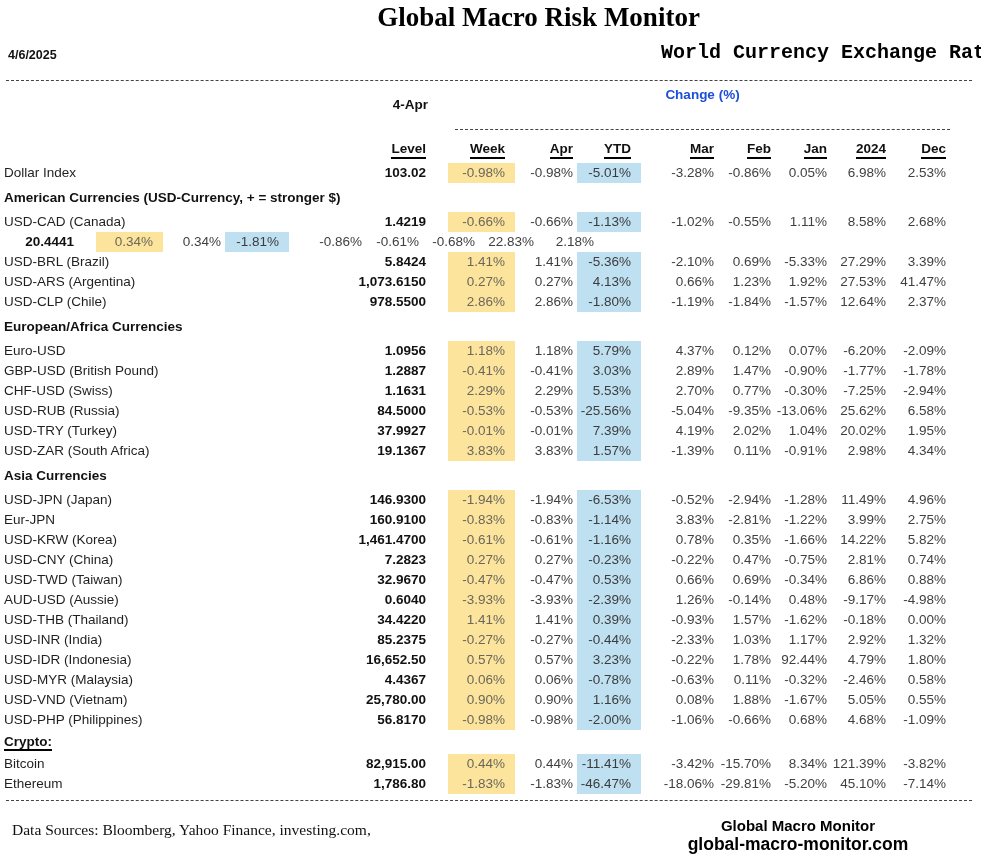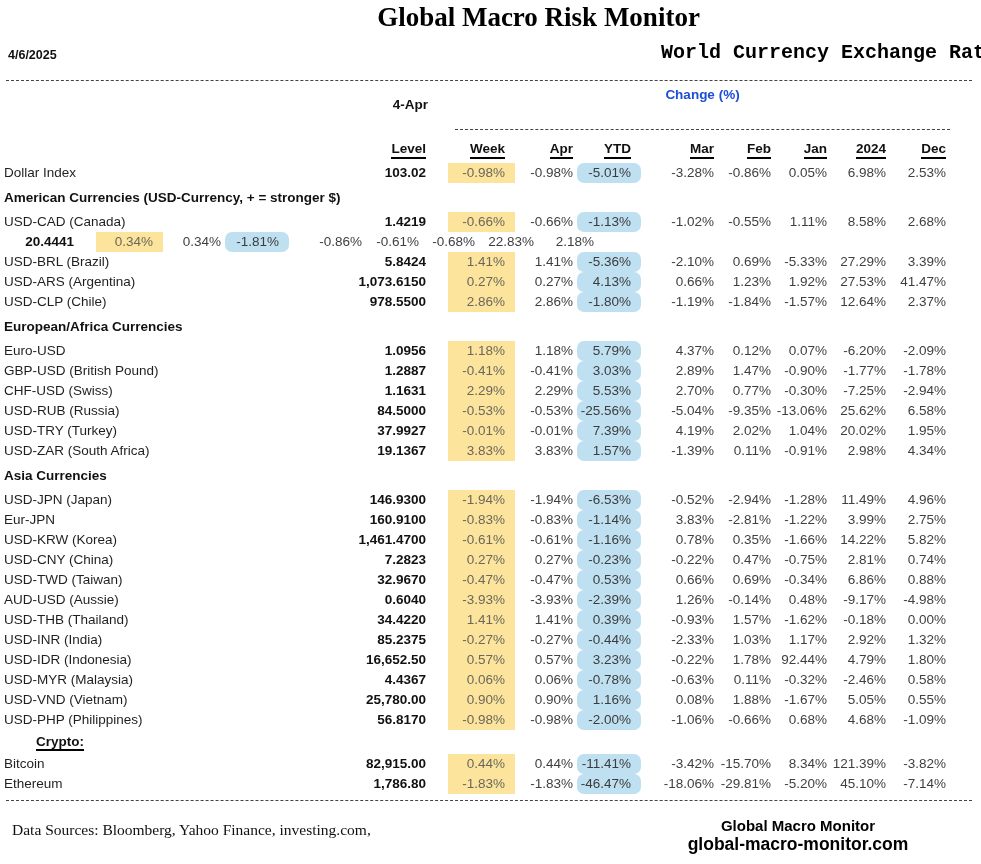--- a/index.html
+++ b/index.html
@@ -29,31 +29,31 @@
   .c-sp2{width:8px;}
   .c-apr{width:54px;padding-right:4px;}
   .c-ytd{width:64px;padding-right:10px;color:#3c3c3c;}
   .c-sp3{width:14px;}
   .c-mar{width:63px;padding-right:4px;}
   .c-feb{width:57px;padding-right:4px;}
   .c-jan{width:56px;padding-right:4px;}
   .c-2024{width:59px;padding-right:4px;}
   .c-dec{width:60px;padding-right:4px;}
   .hl .c-week{background:var(--yellow,#fce49c);}
-  .hl .c-ytd{background:var(--blue,#bfe0f1);border-radius:7px;}
+  .hl .c-ytd{background:var(--blue,#bfe0f1);}
 
   
   .headrow{position:absolute;top:139px;left:0;width:981px;}
   .headrow .cell{font-weight:bold;color:#111;}
   .headrow u{text-decoration:none;border-bottom:2px solid #000;padding-bottom:1px;}
 
   .table{position:absolute;top:163px;left:0;width:981px;}
   .section{height:29px;line-height:29px;}
   .section .c-label{font-weight:bold;color:#111;}
-  .section.small{height:24px;line-height:24px;padding-left:32px;}
+  .section.small{height:24px;line-height:24px;}
   .u-label{border-bottom:2px solid #000;padding-bottom:0px;}
 
   .datasources{position:absolute;top:821px;left:12px;font-family:"Liberation Serif",serif;
                font-size:15.5px;color:#111;}
   .brand{position:absolute;top:817px;right:28px;width:310px;text-align:center;
          font-weight:bold;color:#000;}
   .brand .bname{font-size:15px;}
   .brand .burl{font-size:17.5px;}
 </style>
 </head>

